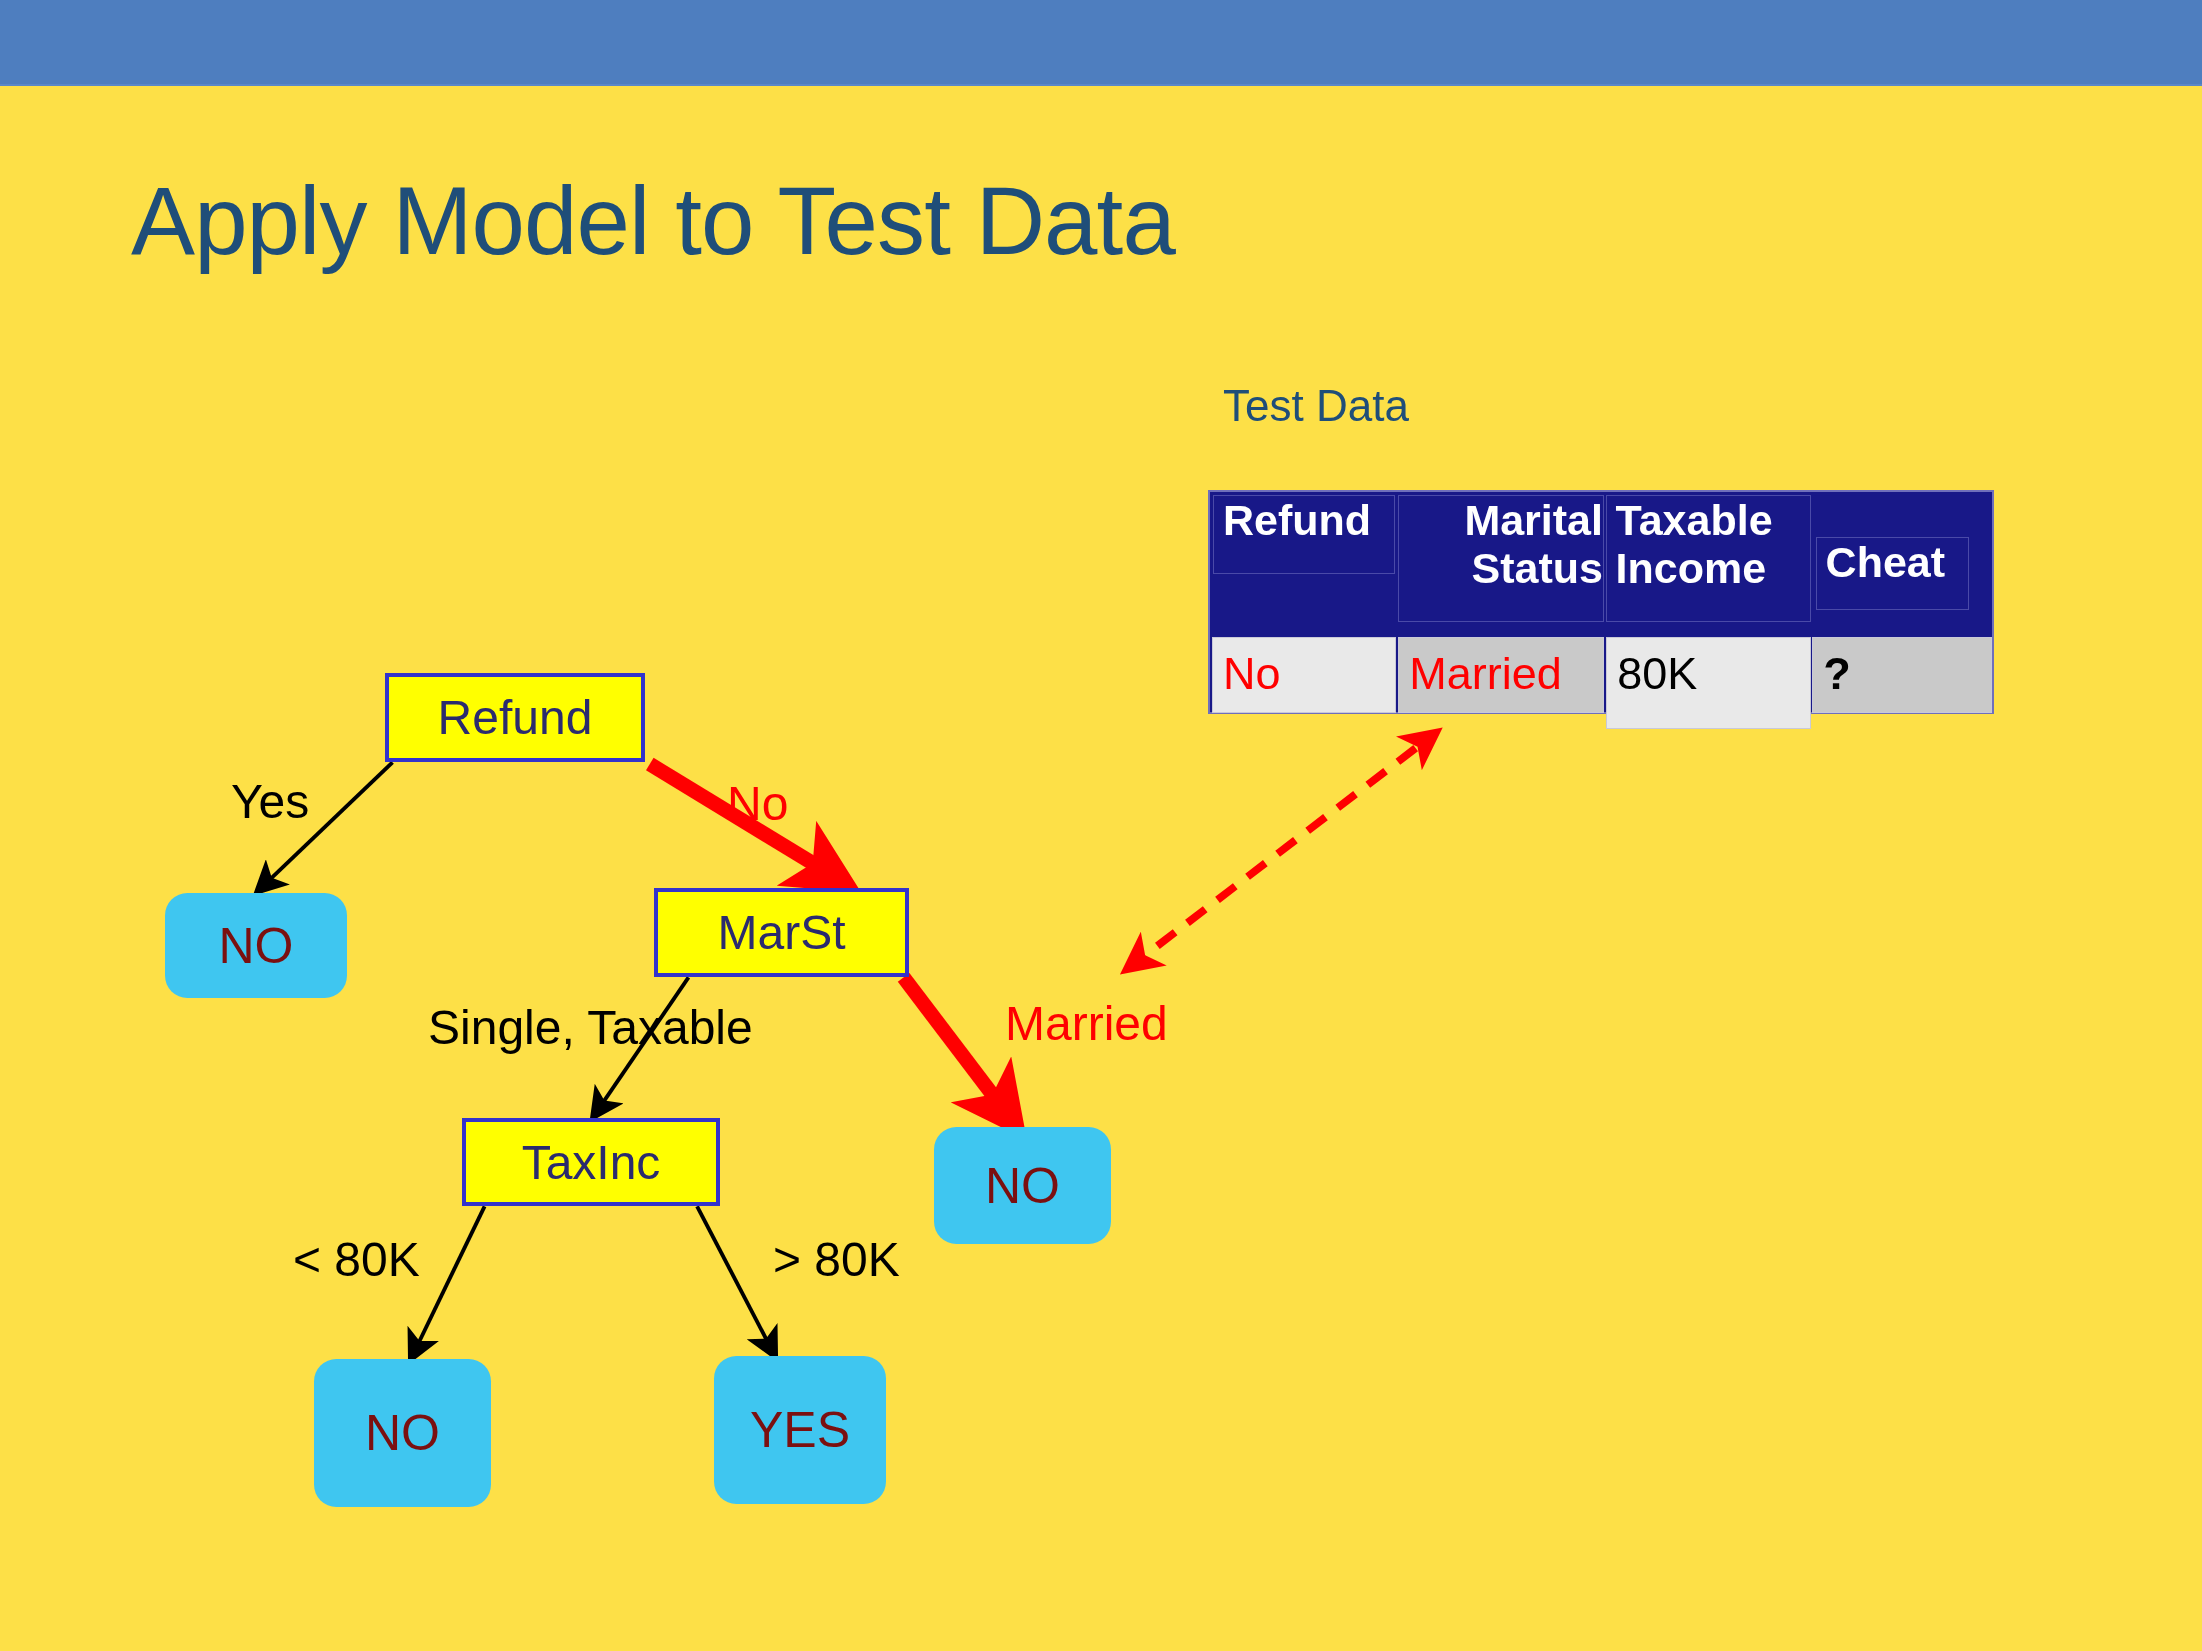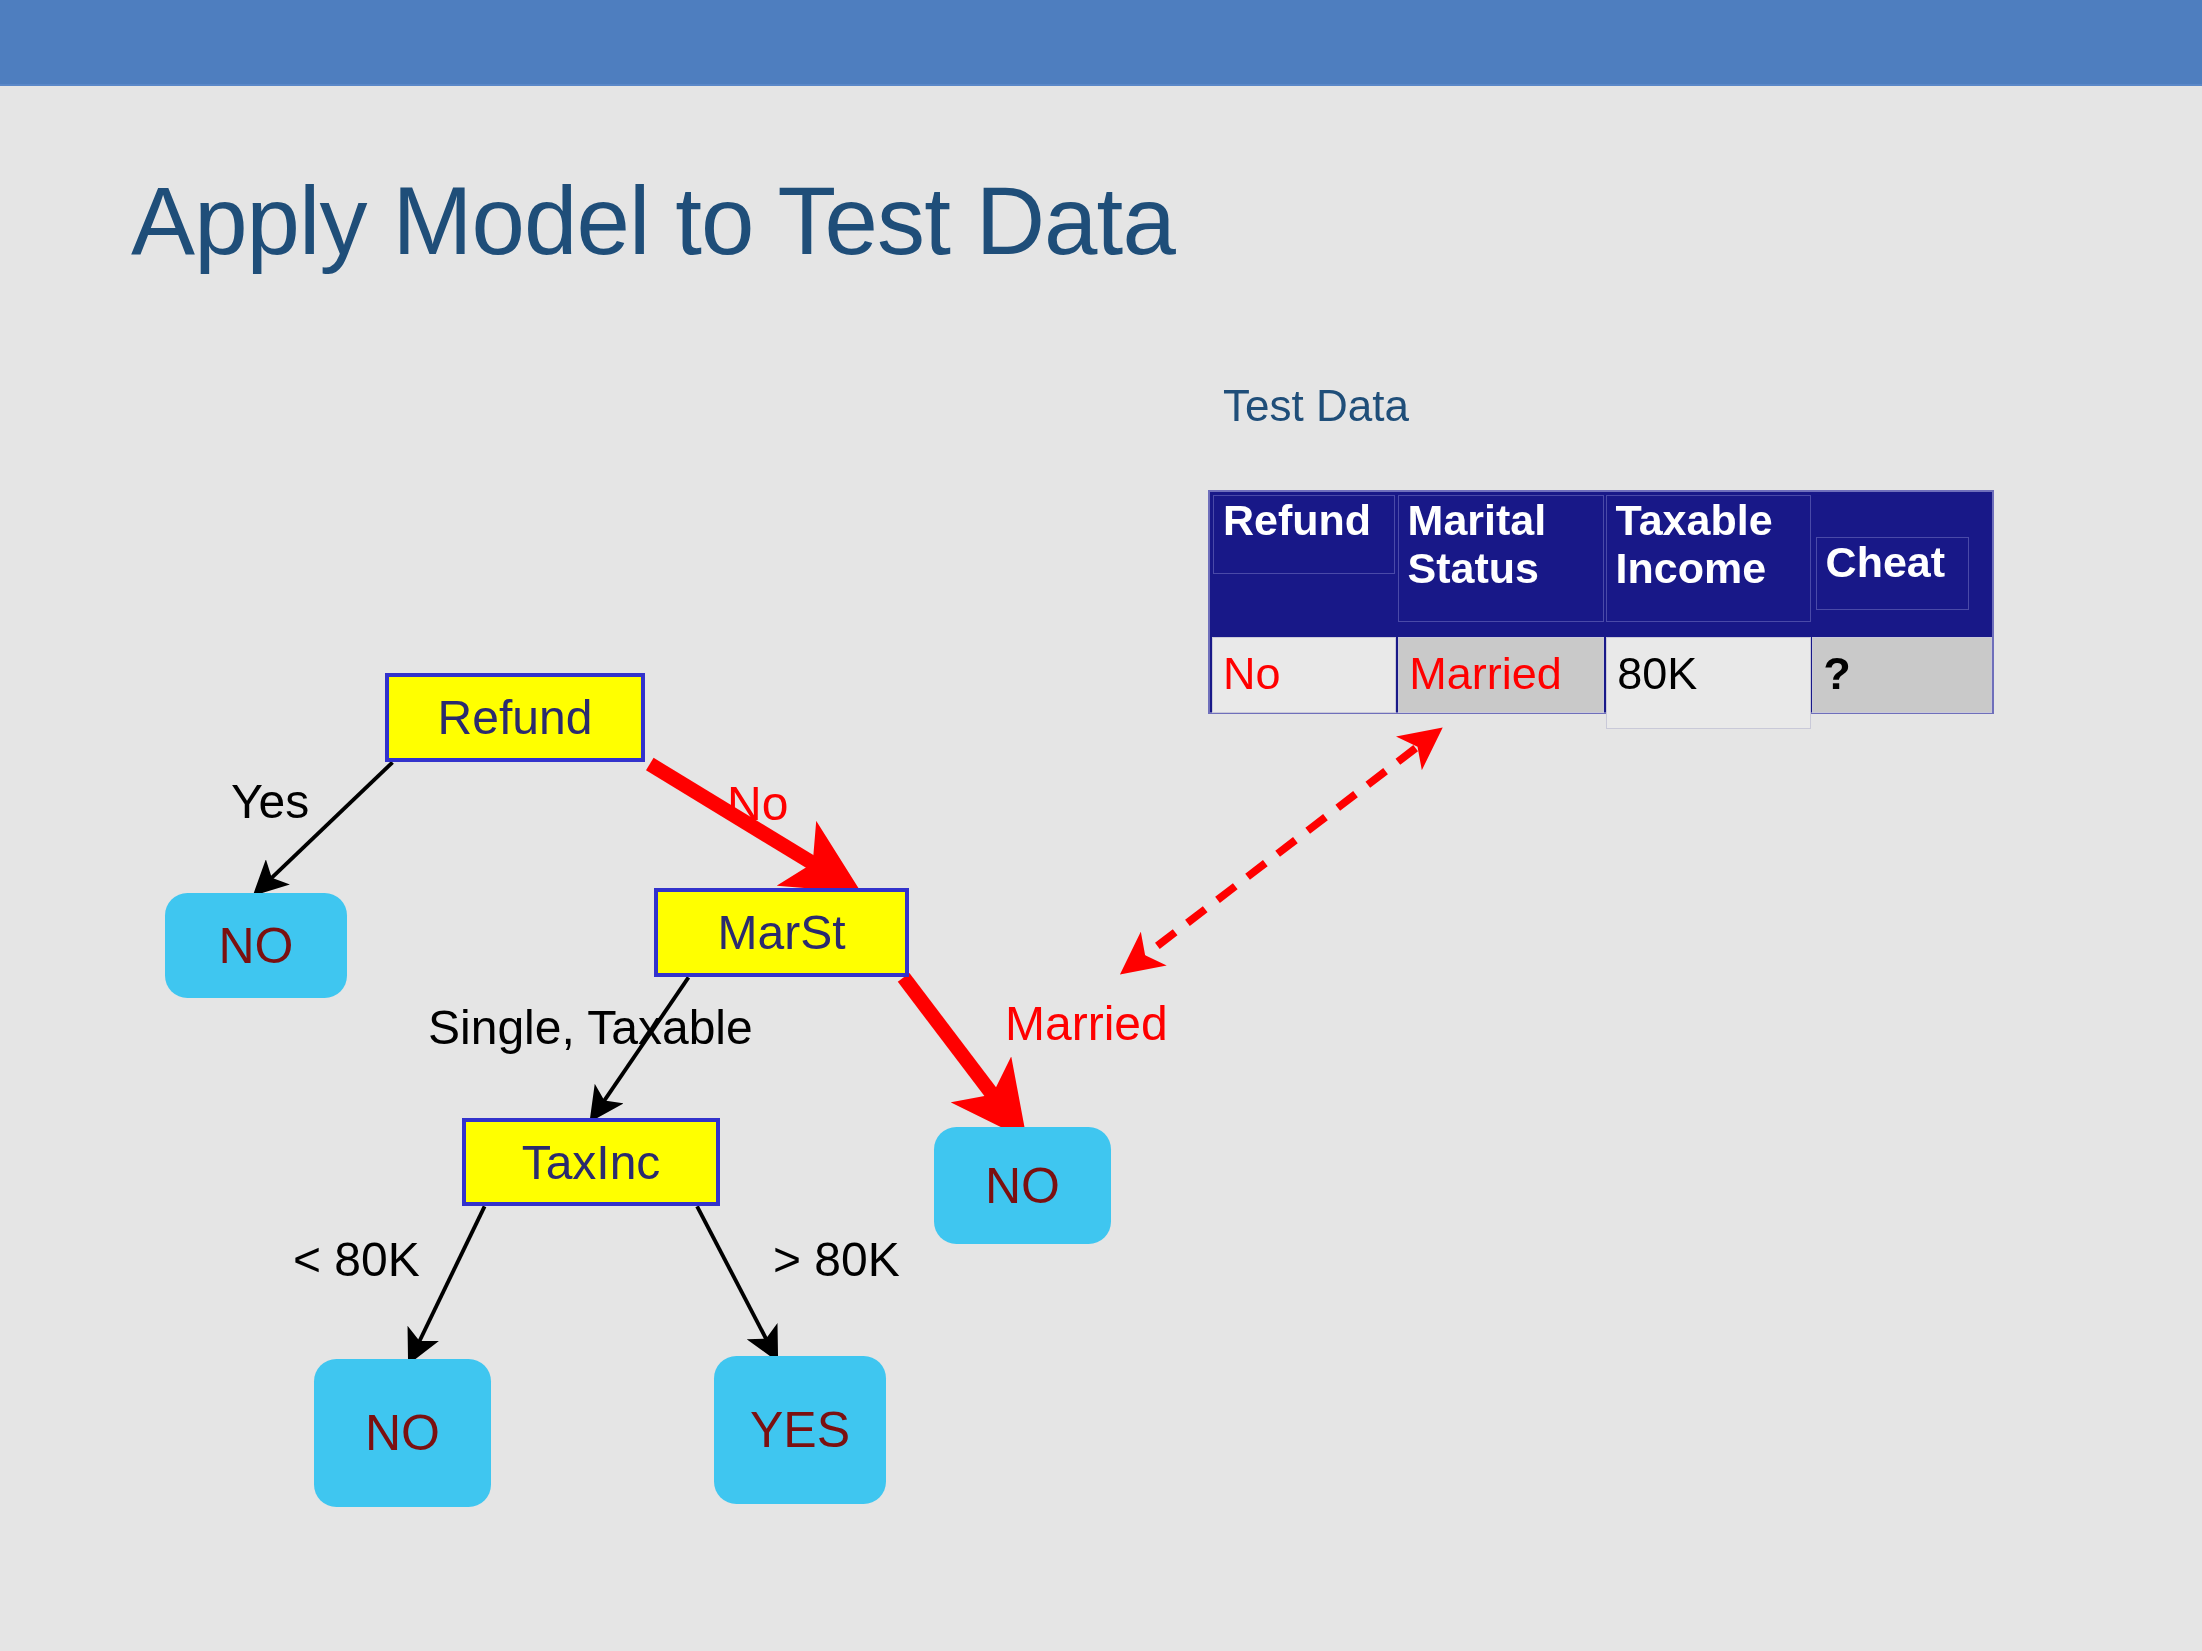--- a/index.html
+++ b/index.html
@@ -3,21 +3,21 @@
 <meta charset="utf-8">
 <style>
   html,body{margin:0;padding:0;}
   body{
     width:2203px;height:1652px;
     background:#ffffff;
     font-family:"Liberation Sans", sans-serif;
     overflow:hidden;
     position:relative;
   }
-  #slide{position:absolute;left:0;top:0;width:2203px;height:1652px;background:#e5e5e5;}
+  #slide{position:absolute;left:0;top:0;width:2203px;height:1652px;background:#fde047;}
 
   
   .topbar{
     position:absolute;left:0;top:0;width:2203px;height:84px;
     background:#4e7ebf;
     border-bottom:2.6px solid #5b88c8;
   }
 
   
   .slide-title{
@@ -176,21 +176,21 @@
 
   <div class="edge-label" style="left:293px;top:1232px;">&lt; 80K</div>
 
   <div class="edge-label" style="left:773px;top:1232px;">&gt; 80K</div>
 
   <div class="testdata-caption">Test Data</div>
 
   <div class="tdtable">
 
     <div class="th-cell" style="left:3.4px;top:3.4px;width:182px;height:79px;">Refund</div>
-    <div class="th-cell" style="left:188px;top:3.4px;width:206px;height:127px;">Marital
+    <div class="th-cell" style="left:188px;top:3.4px;width:206px;height:127px;text-align:right;">Marital
 Status</div>
     <div class="th-cell" style="left:396px;top:3.4px;width:205px;height:127px;">Taxable
 Income</div>
     <div class="th-cell" style="left:606px;top:45px;width:153px;height:73px;">Cheat</div>
 
     <div class="td-cell" style="left:1.7px;top:145px;width:184px;height:76px;background:#e9e9e9;color:#ff0000;">No</div>
     <div class="td-cell" style="left:188px;top:145px;width:206px;height:76px;background:#c9c9c9;color:#ff0000;">Married</div>
     <div class="td-cell" style="left:396px;top:145px;width:205px;height:92px;background:#e9e9e9;color:#000000;">80K</div>
     <div class="td-cell" style="left:602px;top:145px;width:180px;height:76px;background:#c9c9c9;color:#000000;font-weight:bold;">?</div>
   </div>

